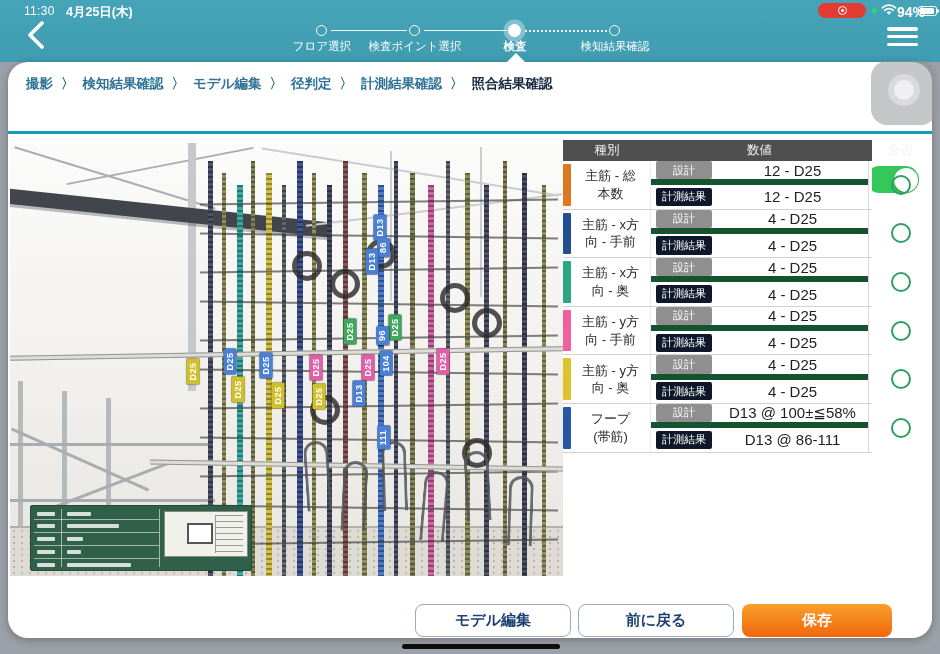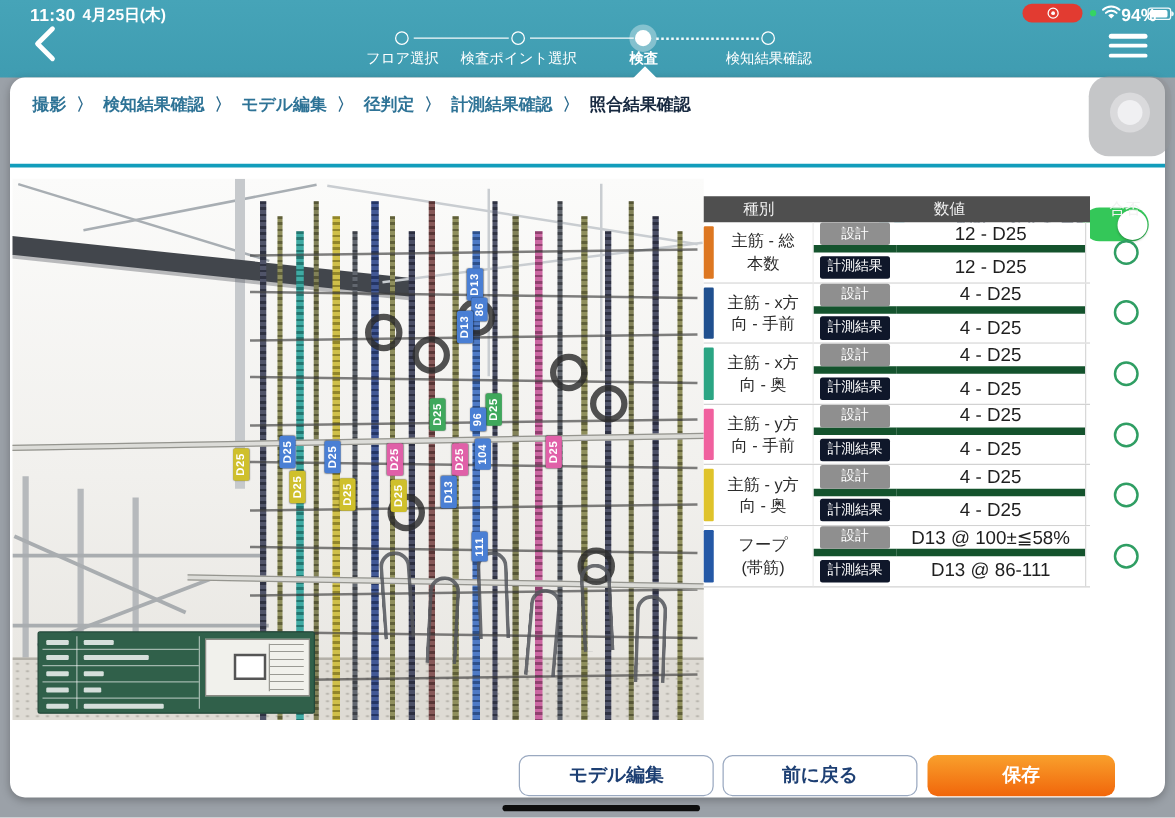--- a/index.html
+++ b/index.html
@@ -2,21 +2,21 @@
 <html><head>
 <meta charset="utf-8">
 <style>
   * { margin:0; padding:0; box-sizing:border-box; }
   html,body { width:940px; height:654px; overflow:hidden; }
   body { font-family:"Liberation Sans","DejaVu Sans",sans-serif; background:#9ba1a8; position:relative; }
 
   
   .header { position:absolute; left:0; top:0; width:940px; height:62px;
             background:linear-gradient(180deg,#46a4b8 0%,#3f9cb1 100%); z-index:5; }
-  .status-time { position:absolute; left:24px; top:4px; color:#fff; font-size:14px; font-weight:bold; letter-spacing:.3px; }
+  .status-time { position:absolute; left:24px; top:4px; color:#fff; font-size:12px; font-weight:normal; letter-spacing:.3px; }
   .status-date { position:absolute; left:66px; top:4px; color:#fff; font-size:12.5px; font-weight:bold; }
   .rec-pill { position:absolute; left:818px; top:3px; width:48px; height:15px; border-radius:8px; background:#e23b31; }
   .rec-ring { position:absolute; left:50%; top:50%; width:9px; height:9px; margin:-4.5px 0 0 -4.5px;
               border:1.8px solid #fff; border-radius:50%; }
   .rec-dot  { position:absolute; left:50%; top:50%; width:3px; height:3px; margin:-1.5px 0 0 -1.5px; background:#fff; border-radius:50%; }
   .green-dot { position:absolute; left:872px; top:8px; width:5px; height:5px; border-radius:50%; background:#35d463; }
   .wifi { position:absolute; left:881px; top:4px; }
   .battery-pct { position:absolute; left:897px; top:4px; color:#fff; font-size:14px; font-weight:bold; }
   .battery { position:absolute; left:918px; top:5.5px; width:19px; height:10px; border:1px solid rgba(255,255,255,.95); border-radius:2.5px; }
   .battery .fill { position:absolute; left:1px; top:1px; bottom:1px; width:14px; background:#fff; border-radius:1.5px; }
@@ -30,21 +30,21 @@
   .step-circle { position:absolute; top:25px; width:11px; height:11px; border:1.6px solid #fff; border-radius:50%; }
   .step-circle.active { width:13px; height:13px; top:24px; background:#fff; border:none;
                         box-shadow:0 0 0 4.5px rgba(255,255,255,.35); }
   .step-label { position:absolute; top:39px; transform:translateX(-50%); color:#fff; font-size:11.5px; white-space:nowrap;text-align:right; }
   .step-label.active { font-weight:bold; }
   .step-line { position:absolute; top:30px; height:0; border-top:1.6px solid rgba(255,255,255,.95); }
   .step-line.dotted { border-top:2px dotted rgba(255,255,255,.95); }
 
   
   .sheet { position:absolute; left:8px; top:62px; width:924px; height:576px; background:#fff;
-           border-radius:12px; box-shadow:0 2px 8px rgba(0,0,0,.28); z-index:6; }
+           border-radius:20px; box-shadow:0 2px 8px rgba(0,0,0,.28); z-index:6; }
   .notch { position:absolute; left:498px; top:-9px; width:0; height:0;
            border-left:10px solid transparent; border-right:10px solid transparent; border-bottom:10px solid #fff; }
 
   .breadcrumb { position:absolute; left:18px; top:13px; font-size:13.5px; font-weight:bold; color:#2e7396; white-space:nowrap; }
   .breadcrumb .sep { color:#2b6a8e; margin:0 8px; font-weight:bold; }
   .breadcrumb .crumb { cursor:pointer; }
   .breadcrumb .crumb.current { color:#16283f; }
 
   .pager-arrow { width:0; height:0; border-top:10px solid transparent; border-bottom:10px solid transparent; cursor:pointer; }
   .arrow-prev { position:absolute; left:386px; top:107px; border-right:17px solid #a5d7e5; }
@@ -89,21 +89,21 @@
            border:1px solid #23483a; border-radius:2px; z-index:9; }
   .board .hline { position:absolute; left:3px; width:125px; height:1px; background:rgba(255,255,255,.55); }
   .board .vline { position:absolute; top:3px; bottom:3px; width:1px; background:rgba(255,255,255,.55); }
   .board .txt { position:absolute; height:3.5px; background:rgba(255,255,255,.8); border-radius:1px; }
   .board .diagram { position:absolute; left:133px; top:5px; width:84px; height:46px; background:#f1f1ec; border:1px solid #8a8a84; }
   .board .d-rect { position:absolute; left:22px; top:11px; width:26px; height:21px; border:2px solid #555; background:#fff; }
   .board .d-grid { position:absolute; right:4px; top:3px; width:28px; height:38px;
                    background-image:repeating-linear-gradient(180deg,#9a9a94 0 1px, transparent 1px 6px); border-left:1px solid #9a9a94; }
 
   
-  .rtable { position:absolute; left:555px; top:95px; width:309px; }
+  .rtable { position:absolute; left:555px; top:78px; width:309px; }
   .rt-header { display:grid; grid-template-columns:88px 217px 64px; height:21px; background:#4f4f4f;
                color:#f2f2f2; font-size:12.5px; align-items:center; text-align:center; }
   .rt-row { display:grid; grid-template-columns:8px 80px 66px 151px 64px; grid-template-rows:1fr 1fr;
             height:48.6px; border-bottom:1px solid #d2d2d2; background:#fff; }
   .rt-bar { grid-column:1; grid-row:1/3; margin:3px 0; border-radius:1px; }
   .rt-label { grid-column:2; grid-row:1/3; display:flex; align-items:center; justify-content:center;
               font-size:13px; color:#2b2b2b; text-align:center; white-space:pre-line; line-height:1.35;
               border-right:1px solid #ececec; }
   .rt-badge-cell { grid-column:3; display:flex; align-items:center; justify-content:center; }
   .rt-value { grid-column:4; display:flex; align-items:center; justify-content:center; font-size:15px; color:#1f1f1f; }

